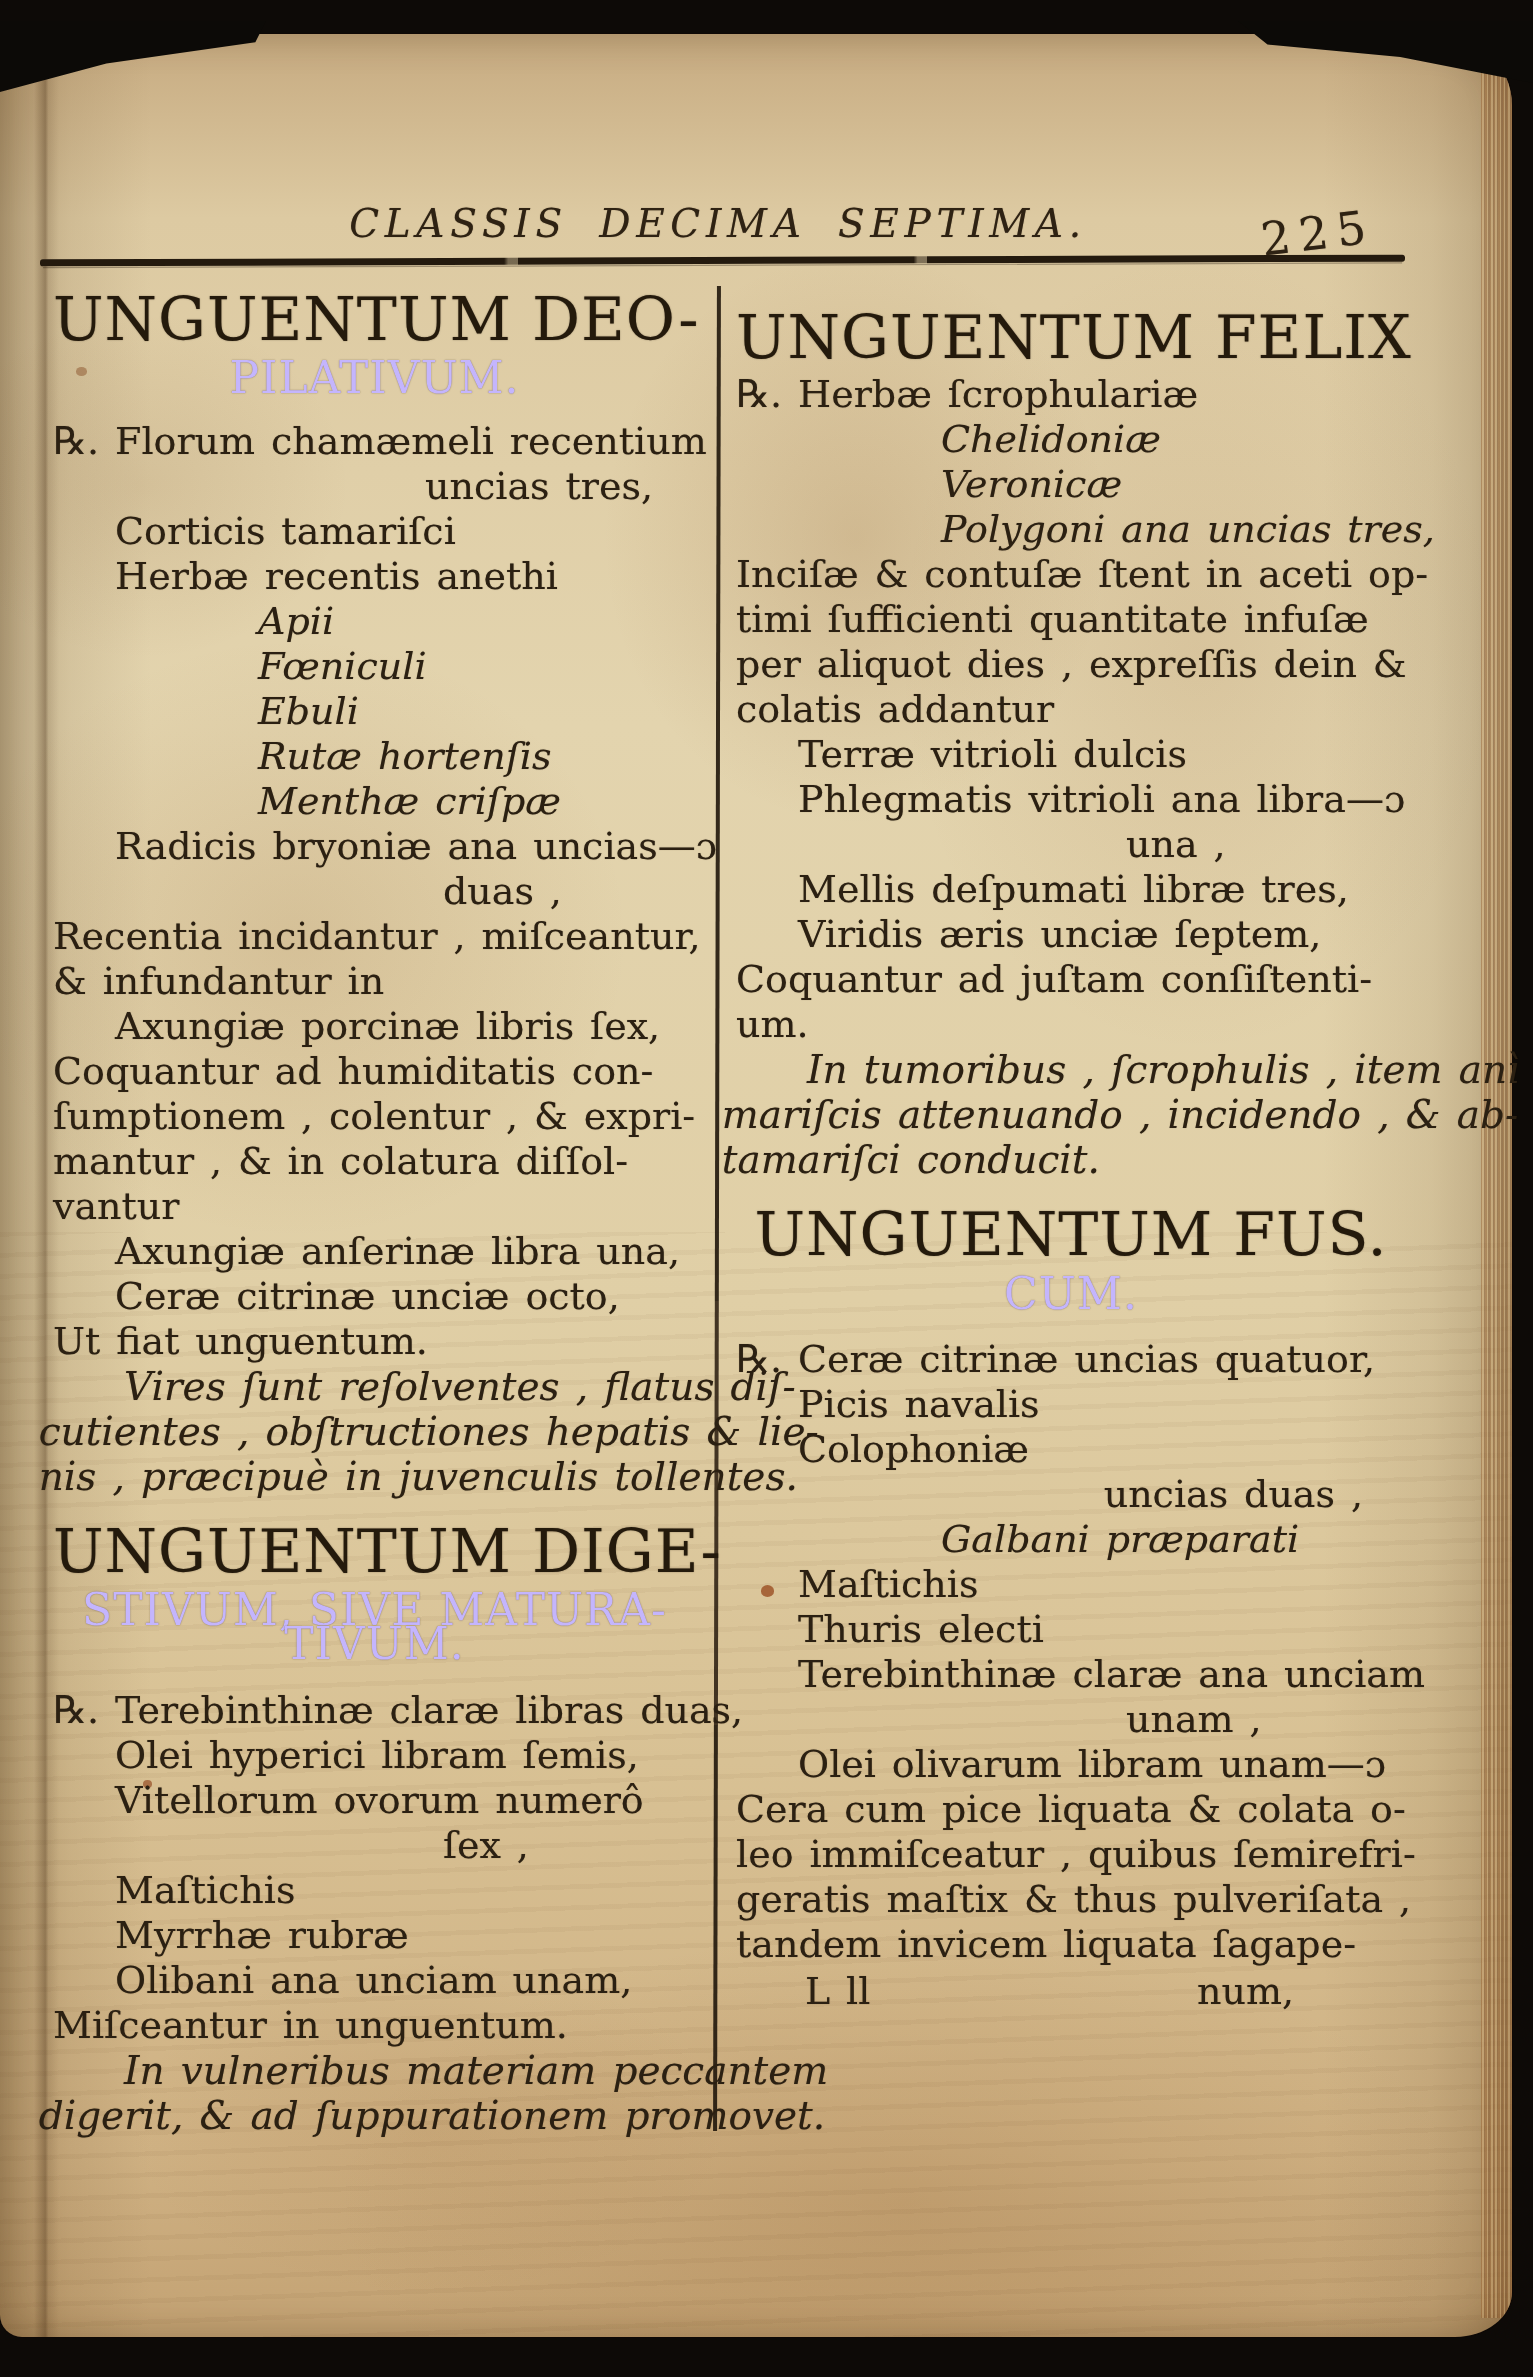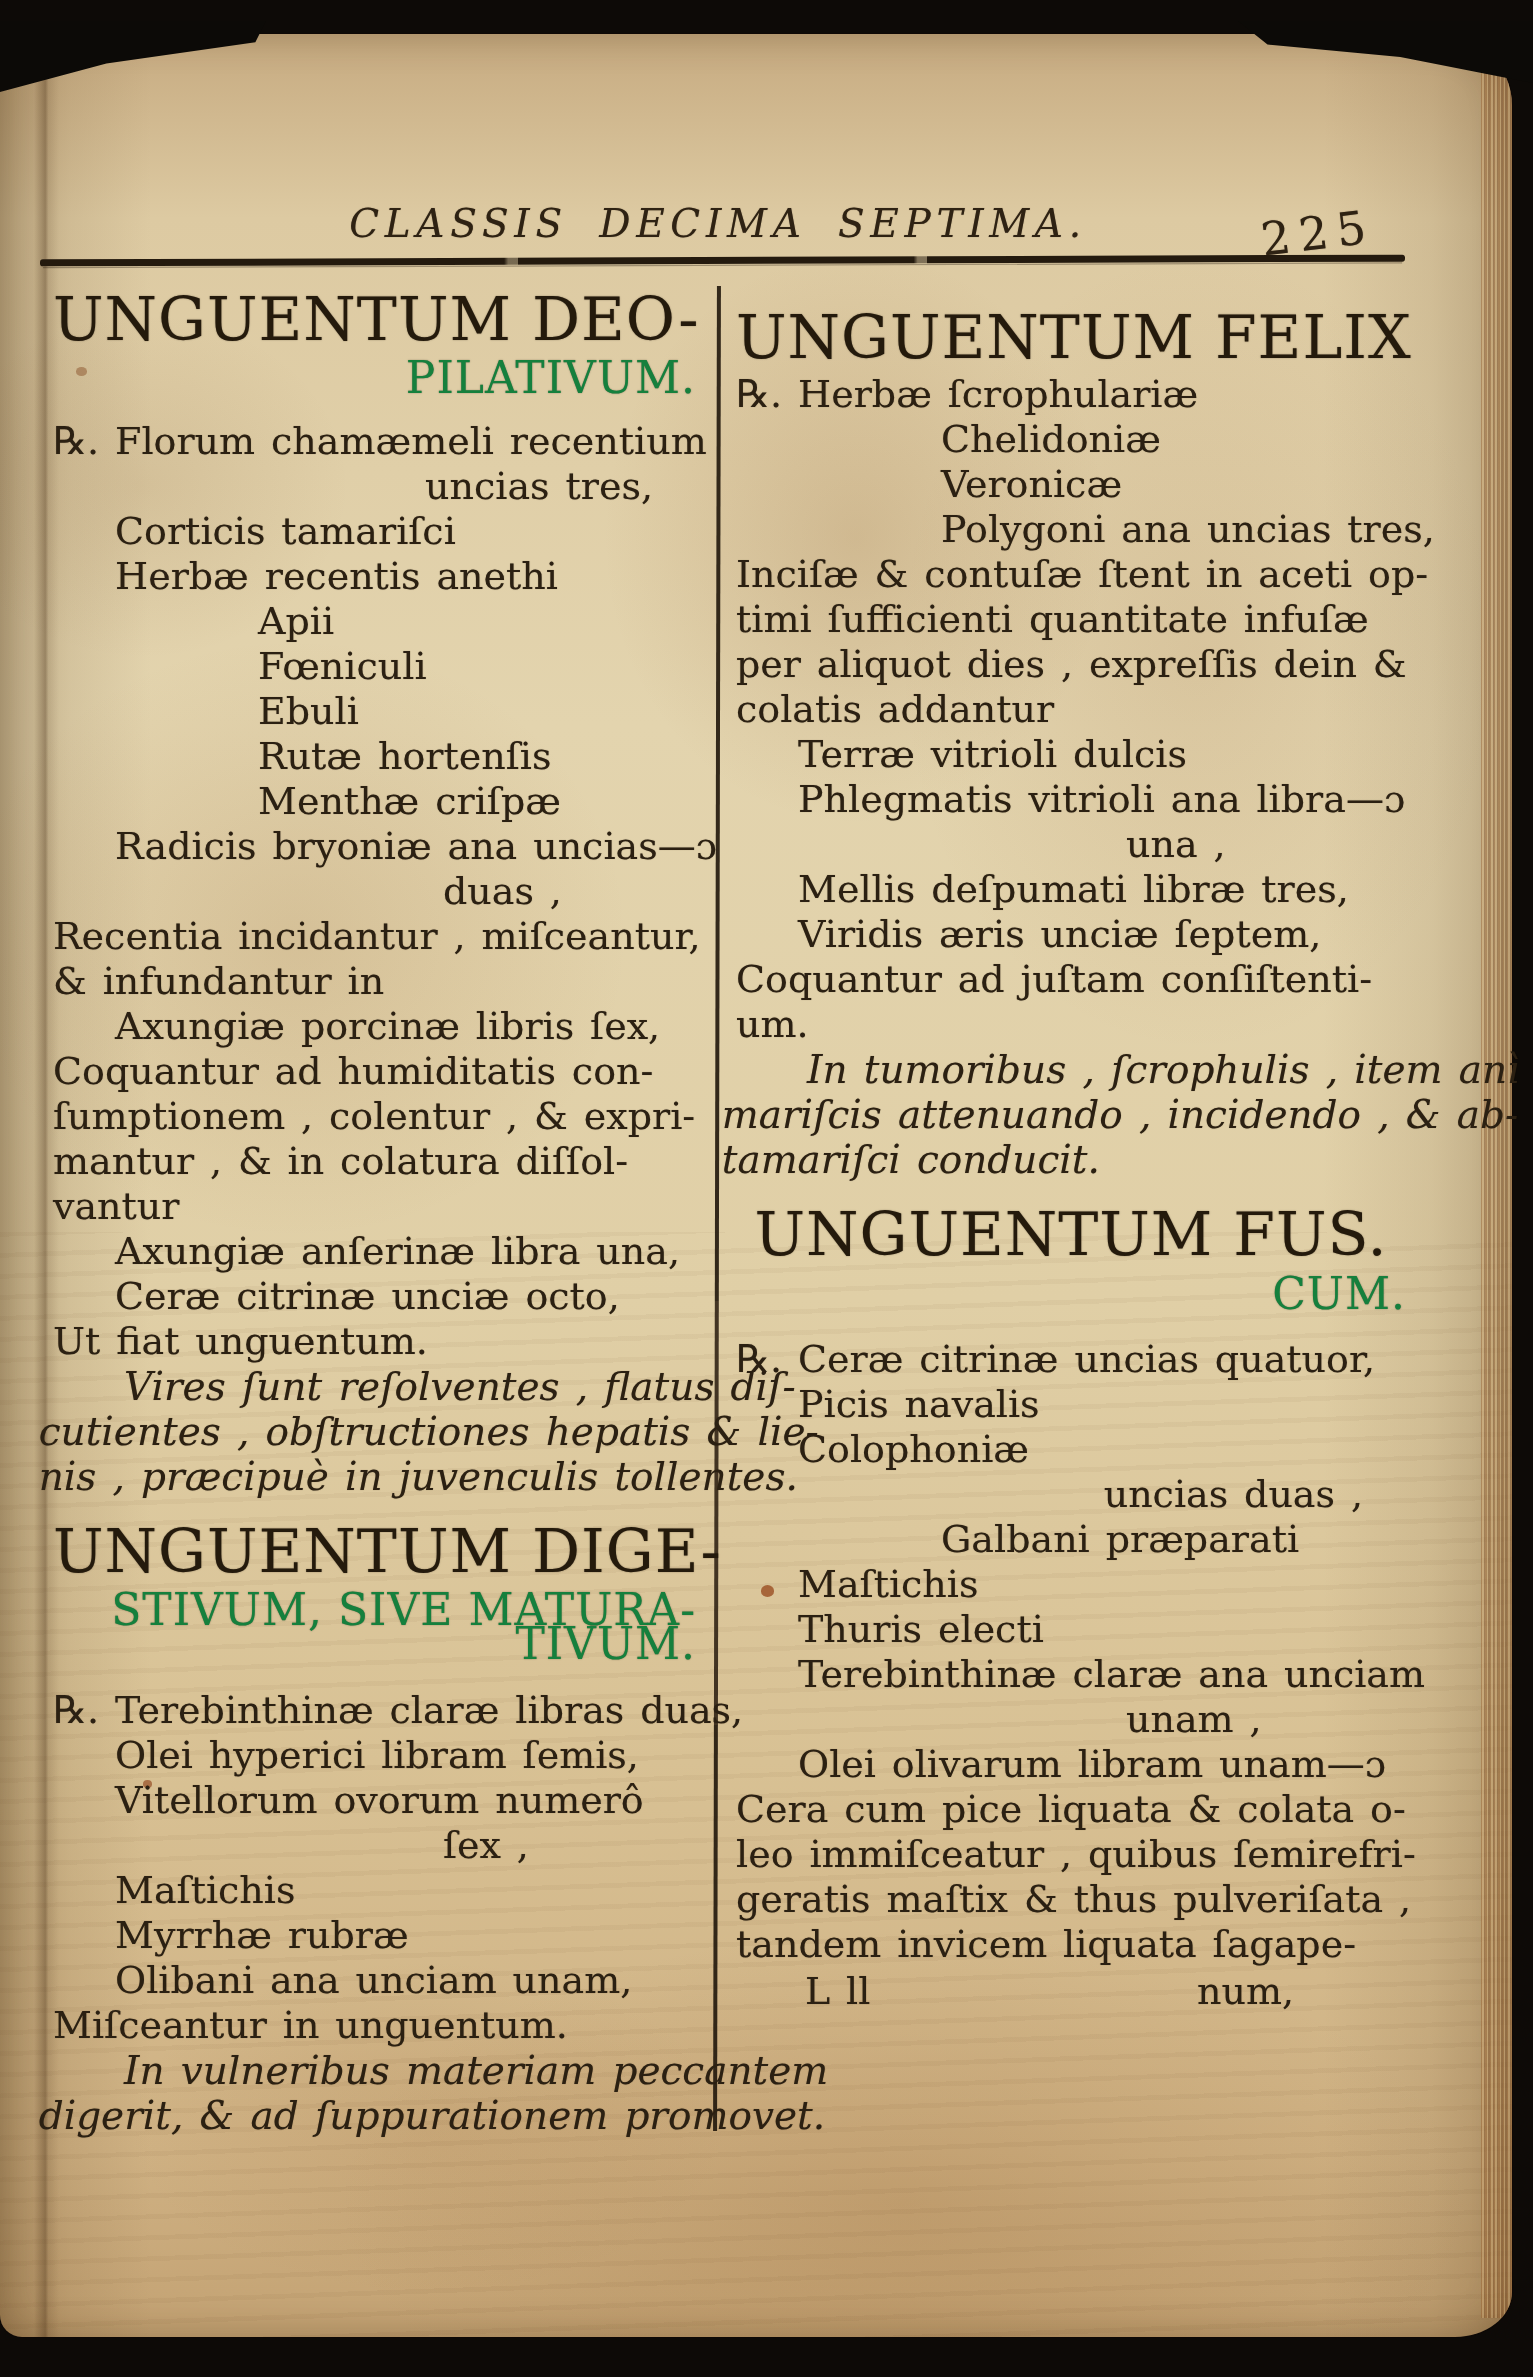--- a/index.html
+++ b/index.html
@@ -42,28 +42,28 @@
     box-shadow:0 4.8px 0 -2.9px rgba(36,26,14,.35);}
   .vdiv{position:absolute;left:715px;top:265px;width:4.3px;height:1845px;z-index:4;opacity:.92;
     transform:rotate(.12deg);
     background:linear-gradient(180deg,#241a0e 0 55%,#352718 55% 78%,#241a0e 78% 100%);}
   
   .col{position:absolute;z-index:5;text-shadow:0 0 1px rgba(40,25,10,.38);}
   .col-left{left:53px;top:267px;width:643px;}
   .col-right{left:736px;top:285px;width:670px;}
   .h1{font-size:60px;line-height:1.06;letter-spacing:1px;text-align:center;white-space:nowrap;
       color:#241a0c;margin:0 0 2.9px 0;text-shadow:0 0 1.4px rgba(30,18,6,.5);}
-  .h2{font-size:44px;line-height:1.1;letter-spacing:1px;text-align:right;white-space:nowrap;
-      color:#15803d;margin:0 0 16px 0;text-shadow:0 0 1.4px rgba(30,18,6,.5);}
+  .h2{font-size:44px;line-height:1.1;letter-spacing:1px;text-align:center;white-space:nowrap;
+      color:#c4b5fd;margin:0 0 16px 0;text-shadow:0 0 1.4px rgba(30,18,6,.5);}
   .mt{margin-top:21px;}
   .h2 + .h2b{margin-top:-14.3px;}
   .h2b{margin-bottom:19px;}
   .ln{font-size:38px;line-height:45px;white-space:nowrap;word-spacing:3.8px;}
   .l1{margin-left:62px;}
-  .l2{margin-left:205px;}
+  .l2{margin-left:205px;font-style:italic;}
   .c1{margin-left:390px;}
   .r1{text-align:right;margin-right:43px;}
   .it{font-style:italic;font-size:39px;}
   .it1{margin-left:71px;}
   .itw{margin-left:-14.3px;}
   .sigline{display:flex;justify-content:space-between;padding:0 112px 0 69px;margin-top:1.9px;gap:42px;}
 </style>
 </head>
 <body>
 

